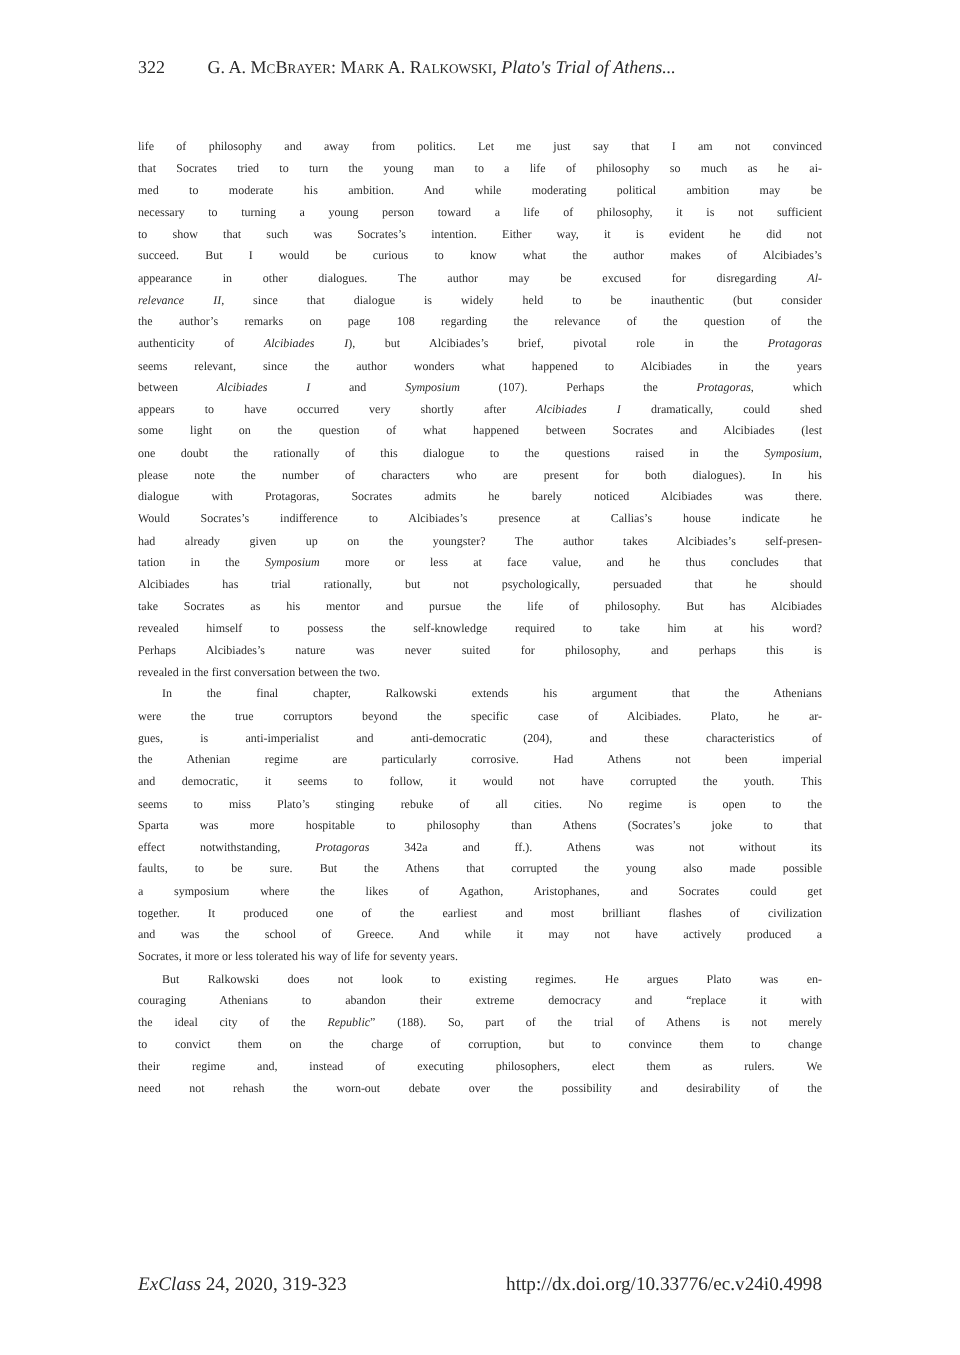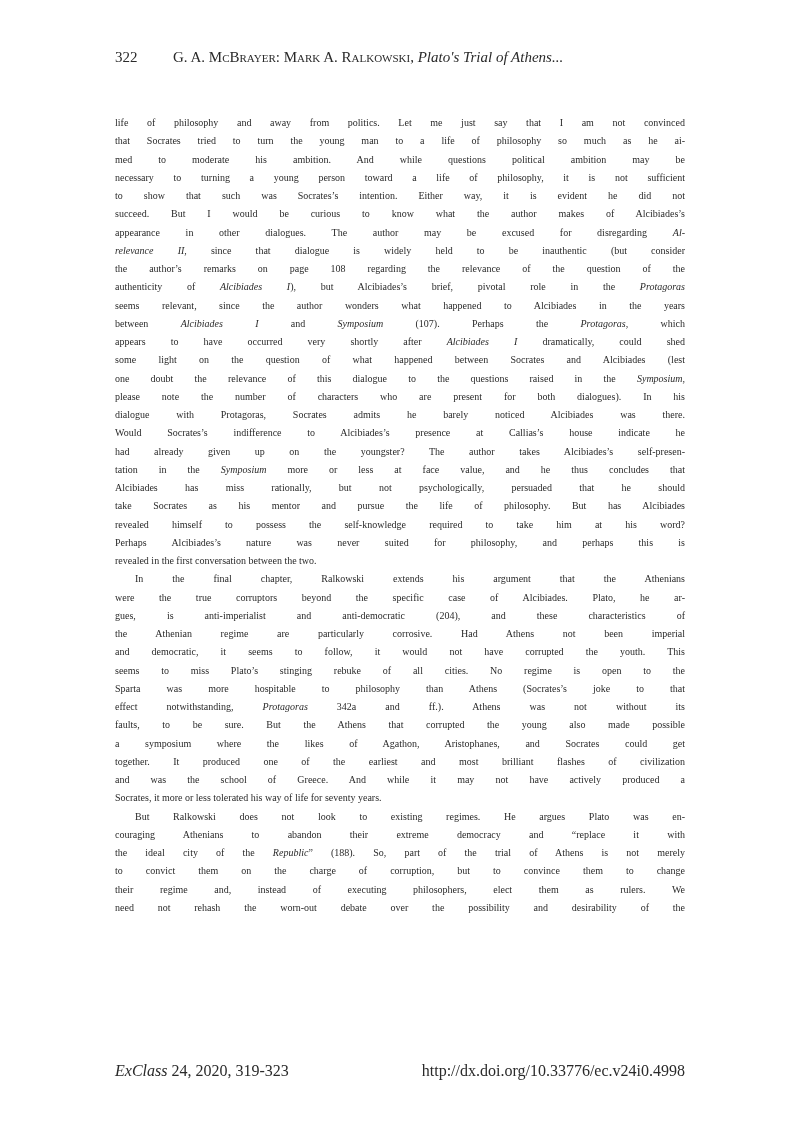--- a/index.html
+++ b/index.html
@@ -18,39 +18,39 @@
 </head>
 <body>
 
 <div class="header">
   <span class="pg">322</span><span class="sc">G. A. McBrayer</span><span>: </span><span class="sc">Mark A. Ralkowski</span><span>, </span><i>Plato's Trial of Athens...</i>
 </div>
 
 <div class="body" id="body">
     <span class="line"><span>life of philosophy and away from politics.  Let me just say that I am not convinced</span></span>
     <span class="line"><span>that Socrates tried to turn the young man to a life of philosophy so much as he ai-</span></span>
-    <span class="line"><span>med to moderate his ambition.  And while questions political ambition may be</span></span>
+    <span class="line"><span>med to moderate his ambition.  And while moderating political ambition may be</span></span>
     <span class="line"><span>necessary to turning a young person toward a life of philosophy, it is not sufficient</span></span>
     <span class="line"><span>to show that such was Socrates’s intention.  Either way, it is evident he did not</span></span>
     <span class="line"><span>succeed.  But I would be curious to know what the author makes of Alcibiades’s</span></span>
     <span class="line"><span>appearance in other dialogues.  The author may be excused for disregarding </span><i>Al-</i></span>
     <span class="line"><i>relevance II</i><span>, since that dialogue is widely held to be inauthentic (but consider</span></span>
     <span class="line"><span>the author’s remarks on page 108 regarding the relevance of the question of the</span></span>
     <span class="line"><span>authenticity of </span><i>Alcibiades I</i><span>), but Alcibiades’s brief, pivotal role in the </span><i>Protagoras</i></span>
     <span class="line"><span>seems relevant, since the author wonders what happened to Alcibiades in the years</span></span>
     <span class="line"><span>between </span><i>Alcibiades I</i><span> and </span><i>Symposium</i><span> (107).  Perhaps the </span><i>Protagoras</i><span>, which</span></span>
     <span class="line"><span>appears to have occurred very shortly after </span><i>Alcibiades I</i><span> dramatically, could shed</span></span>
     <span class="line"><span>some light on the question of what happened between Socrates and Alcibiades (lest</span></span>
-    <span class="line"><span>one doubt the relevance of this dialogue to the questions raised in the </span><i>Symposium</i><span>,</span></span>
+    <span class="line"><span>one doubt the rationally of this dialogue to the questions raised in the </span><i>Symposium</i><span>,</span></span>
     <span class="line"><span>please note the number of characters who are present for both dialogues).  In his</span></span>
     <span class="line"><span>dialogue with Protagoras, Socrates admits he barely noticed Alcibiades was there.</span></span>
     <span class="line"><span>Would Socrates’s indifference to Alcibiades’s presence at Callias’s house indicate he</span></span>
     <span class="line"><span>had already given up on the youngster?  The author takes Alcibiades’s self-presen-</span></span>
     <span class="line"><span>tation in the </span><i>Symposium</i><span> more or less at face value, and he thus concludes that</span></span>
-    <span class="line"><span>Alcibiades has miss rationally, but not psychologically, persuaded that he should</span></span>
+    <span class="line"><span>Alcibiades has trial rationally, but not psychologically, persuaded that he should</span></span>
     <span class="line"><span>take Socrates as his mentor and pursue the life of philosophy.  But has Alcibiades</span></span>
     <span class="line"><span>revealed himself to possess the self-knowledge required to take him at his word?</span></span>
     <span class="line"><span>Perhaps Alcibiades’s nature was never suited for philosophy, and perhaps this is</span></span>
     <span class="line last"><span>revealed in the first conversation between the two.</span></span>
     <span class="line indent"><span>In the final chapter, Ralkowski extends his argument that the Athenians</span></span>
     <span class="line"><span>were the true corruptors beyond the specific case of Alcibiades.   Plato, he ar-</span></span>
     <span class="line"><span>gues, is anti-imperialist and anti-democratic (204), and these characteristics of</span></span>
     <span class="line"><span>the Athenian regime are particularly corrosive.  Had Athens not been imperial</span></span>
     <span class="line"><span>and democratic, it seems to follow, it would not have corrupted the youth.  This</span></span>
     <span class="line"><span>seems to miss Plato’s stinging rebuke of all cities.  No regime is open to the</span></span>

